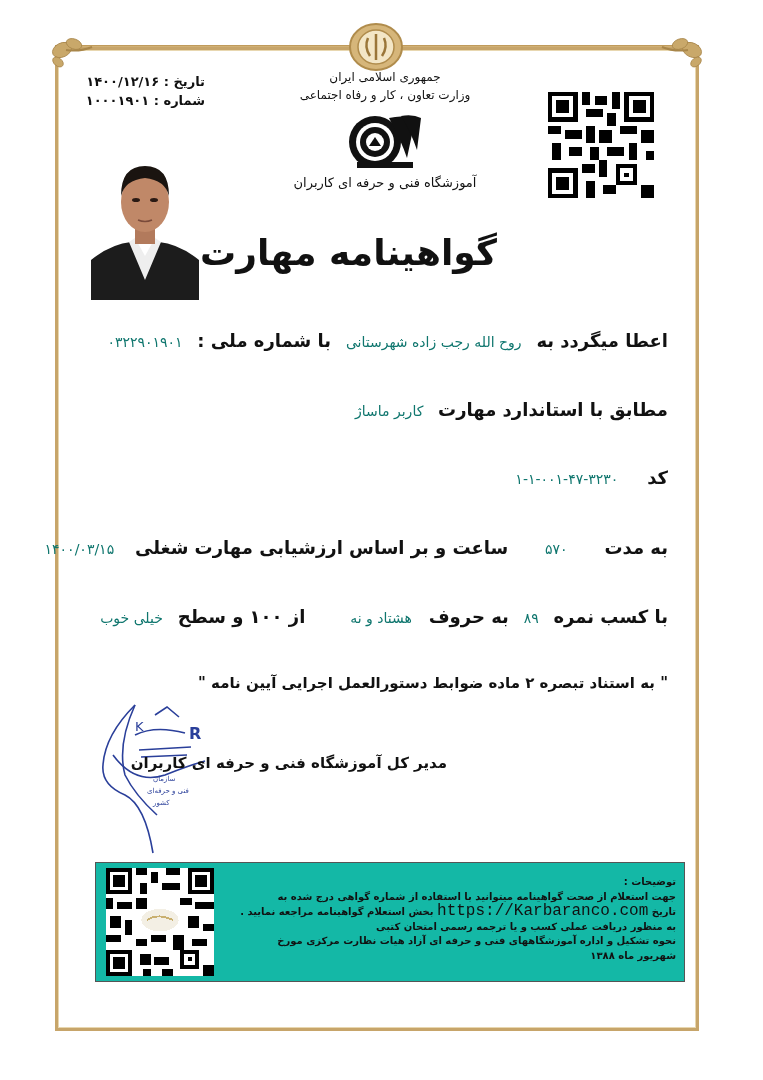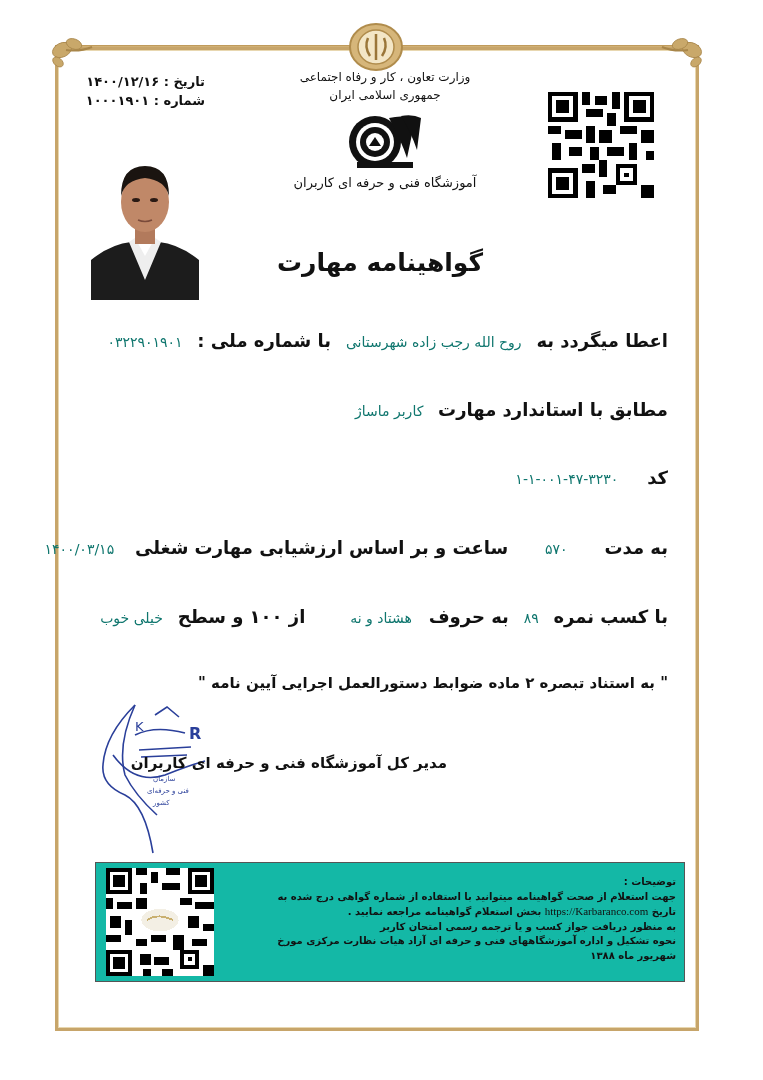--- a/index.html
+++ b/index.html
@@ -41,22 +41,22 @@
   .school-name { font-weight: normal; font-size: 13px; margin-top: 2px; }
 
   .qr-top { position: absolute; left: 548px; top: 92px; width: 106px; height: 106px; }
 
   .photo {
     position: absolute; left: 91px; top: 160px; width: 108px; height: 140px;
     background: #fff; overflow: hidden;
   }
 
   .title {
-    position: absolute; left: 200px; top: 248px; width: 360px; text-align: center;
-    font-size: 25px; font-weight: bold; letter-spacing: 0.5px;
+    position: absolute; left: 200px; top: 232px; width: 360px; text-align: left;
+    font-size: 36px; font-weight: bold; letter-spacing: 0.5px;
   }
 
   .line {
     position: absolute; right: 95px; font-size: 15px; white-space: nowrap;
     direction: rtl; text-align: right;
   }
   .line b { font-weight: bold; font-size: 18px; }
   .line .v { font-weight: normal; font-size: 14px; color: #0f766e; margin: 0 10px; }
 
   .quote-line {
@@ -72,21 +72,21 @@
   .notes-box {
     position: absolute; left: 95px; top: 862px; width: 590px; height: 120px;
     border: 1px solid #555; background: #14b8a6;
   }
   .qr-bottom { position: absolute; left: 10px; top: 5px; width: 108px; height: 108px; }
   .notes-text {
     position: absolute; right: 8px; top: 12px; width: 440px; direction: rtl;
     text-align: right; font-size: 10px; line-height: 14.5px; font-weight: bold;
   }
   .notes-text .hdr { font-weight: bold; }
-  .notes-text .url { font-weight: normal; font-family: Liberation Serif, serif; font-size: 11px; }
+  .notes-text .url { font-weight: normal; font-family: Liberation Mono, monospace; font-size: 16px; }
 </style>
 </head>
 <body>
 
 <div class="top-rule"></div>
 <div class="frame"></div>
 
 <svg class="corner left" viewBox="0 0 48 44">
   <g fill="#c9a86a" stroke="#a8864a" stroke-width="0.8">
     <ellipse cx="16" cy="20" rx="10" ry="7" transform="rotate(-25 16 20)"></ellipse>
@@ -115,22 +115,22 @@
     <span class="lbl">تاریخ :</span>
     <span class="val">۱۴۰۰/۱۲/۱۶</span>
   </div>
   <div>
     <span class="lbl">شماره :</span>
     <span class="val">۱۰۰۰۱۹۰۱</span>
   </div>
 </div>
 
 <div class="header-center rtl">
+  <div>جمهوری اسلامی ایران</div>
   <div>وزارت تعاون ، کار و رفاه اجتماعی</div>
-  <div>جمهوری اسلامی ایران</div>
   <svg class="logo" viewBox="0 0 80 62">
     <g fill="#111">
       <circle cx="30" cy="32" r="26"></circle>
       <circle cx="30" cy="32" r="19" fill="#fff"></circle>
       <circle cx="30" cy="32" r="15"></circle>
       <circle cx="30" cy="32" r="9" fill="#fff"></circle>
       <path d="M24 36 L30 27 L36 36 Z" fill="#111"></path>
       <path d="M44 8 Q60 4 70 10 L62 48 Q56 30 44 8 Z"></path>
       <path d="M56 6 Q68 4 76 8 L72 40 Q66 22 56 6 Z" fill="#111"></path>
     </g>
@@ -293,16 +293,16 @@
     <path d="M11 14 Q14 12 18 14" stroke="#c9b070" stroke-width="0.5" fill="none"></path>
   </svg>
   <div class="notes-text">
     <div class="hdr">توضیحات :</div>
     <div>جهت استعلام از صحت گواهینامه میتوانید با استفاده از شماره گواهی درج شده به</div>
     <div>
       <span>تاریخ</span>
       <span class="url">https://Karbaranco.com</span>
       <span>بخش استعلام گواهینامه مراجعه نمایید .</span>
     </div>
-    <div>به منظور دریافت جواز کسب و یا ترجمه رسمی امتحان کاربر</div>
+    <div>به منظور دریافت عملی کسب و یا ترجمه رسمی امتحان کتبی</div>
     <div>نحوه تشکیل و اداره آموزشگاههای فنی و حرفه ای آزاد هیات نظارت مرکزی مورخ شهریور ماه ۱۳۸۸</div>
   </div>
 </div>
 
 </body></html>

